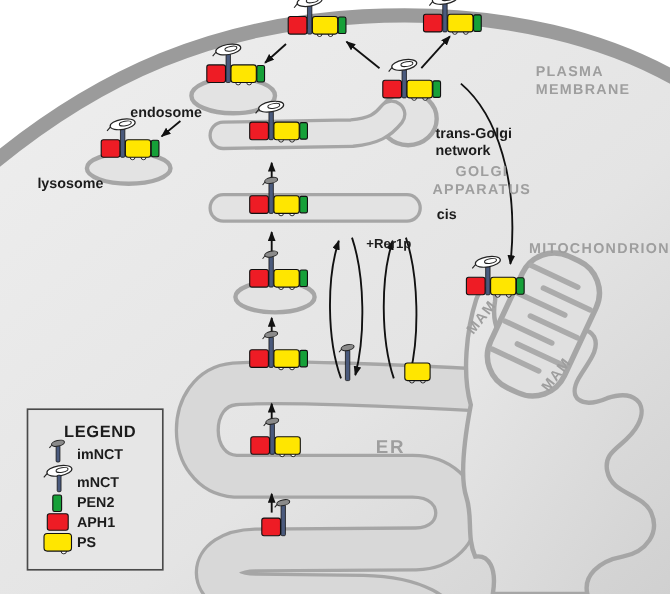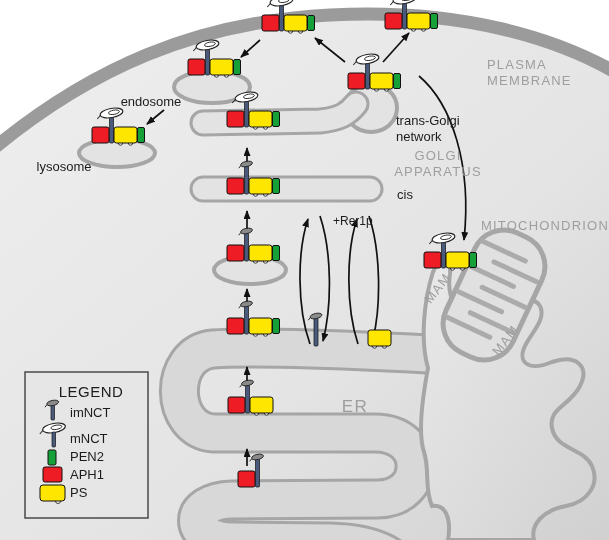--- a/index.html
+++ b/index.html
@@ -1,16 +1,16 @@
 <!DOCTYPE html>
 <html><head>
 <meta charset="utf-8">
 <style>
   html,body{margin:0;padding:0;background:#fff;}
-  .stage{width:511px;height:540px;position:relative;font-family:"Liberation Sans",sans-serif;}
+  .stage{width:511px;height:540px;position:relative;font-family:"Liberation Sans",sans-serif;font-weight:bold;}
   svg{display:block;}
   text{font-family:"Liberation Sans","DejaVu Sans",sans-serif;}
   .lbl-black{font-size:13px;fill:#1c1c1c;}
   .lbl-small{font-size:12px;fill:#1c1c1c;}
   .lbl-gray{font-size:13px;fill:#9e9e9e;letter-spacing:1.2px;}
   .lbl-er{font-size:17px;fill:#9e9e9e;letter-spacing:1.5px;}
   .lbl-legend-title{font-size:15px;fill:#1c1c1c;letter-spacing:0.5px;}
   .arrow{stroke:#111;stroke-width:1.7;fill:none;}
 </style>
 </head>

